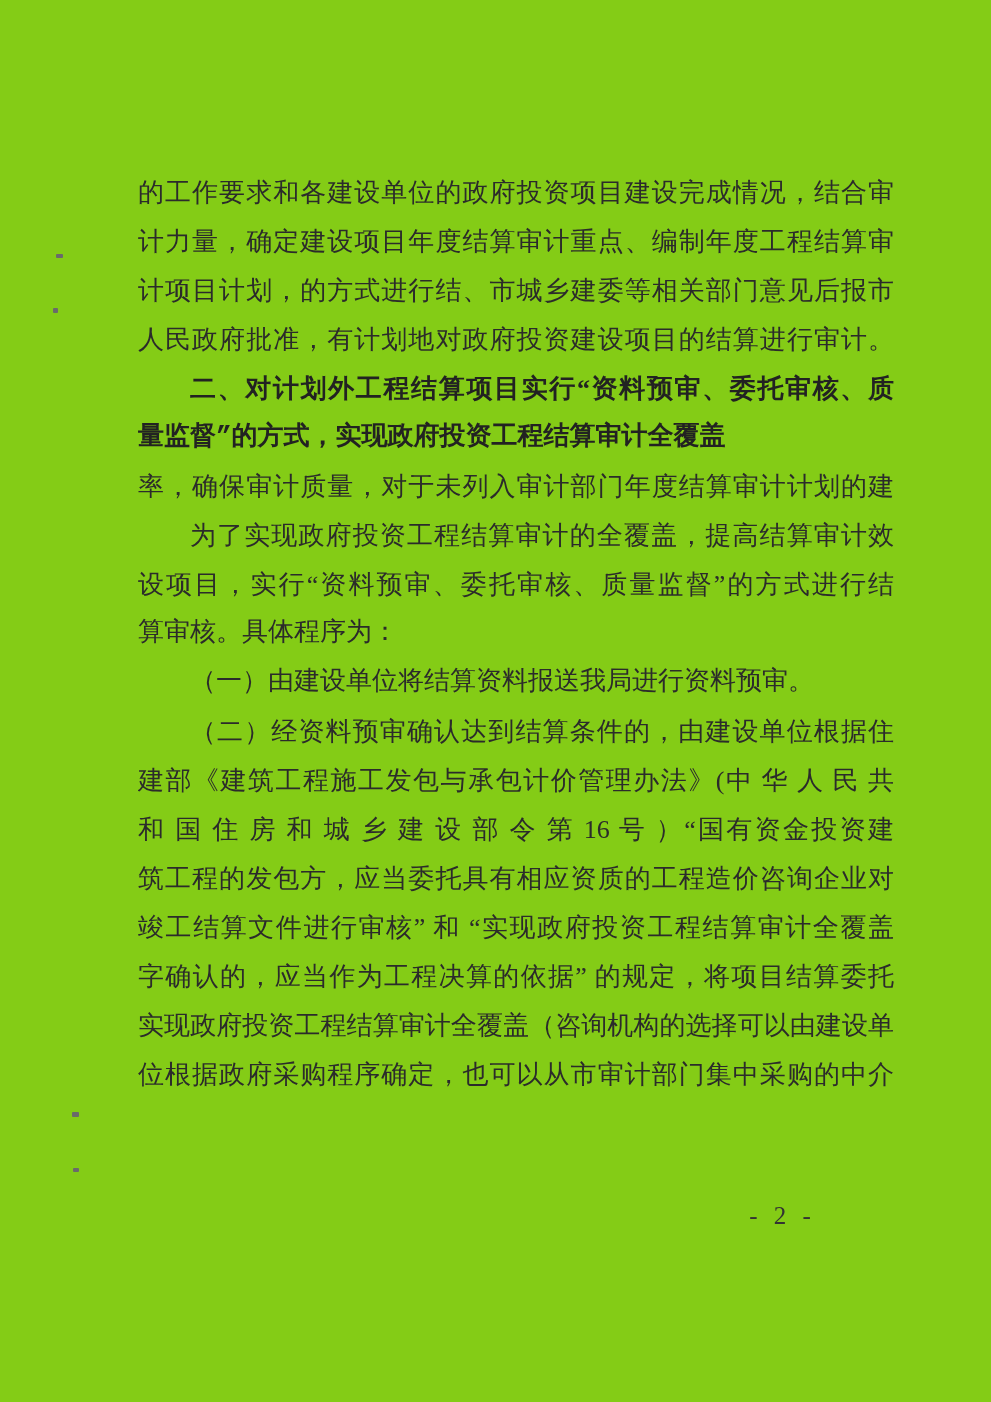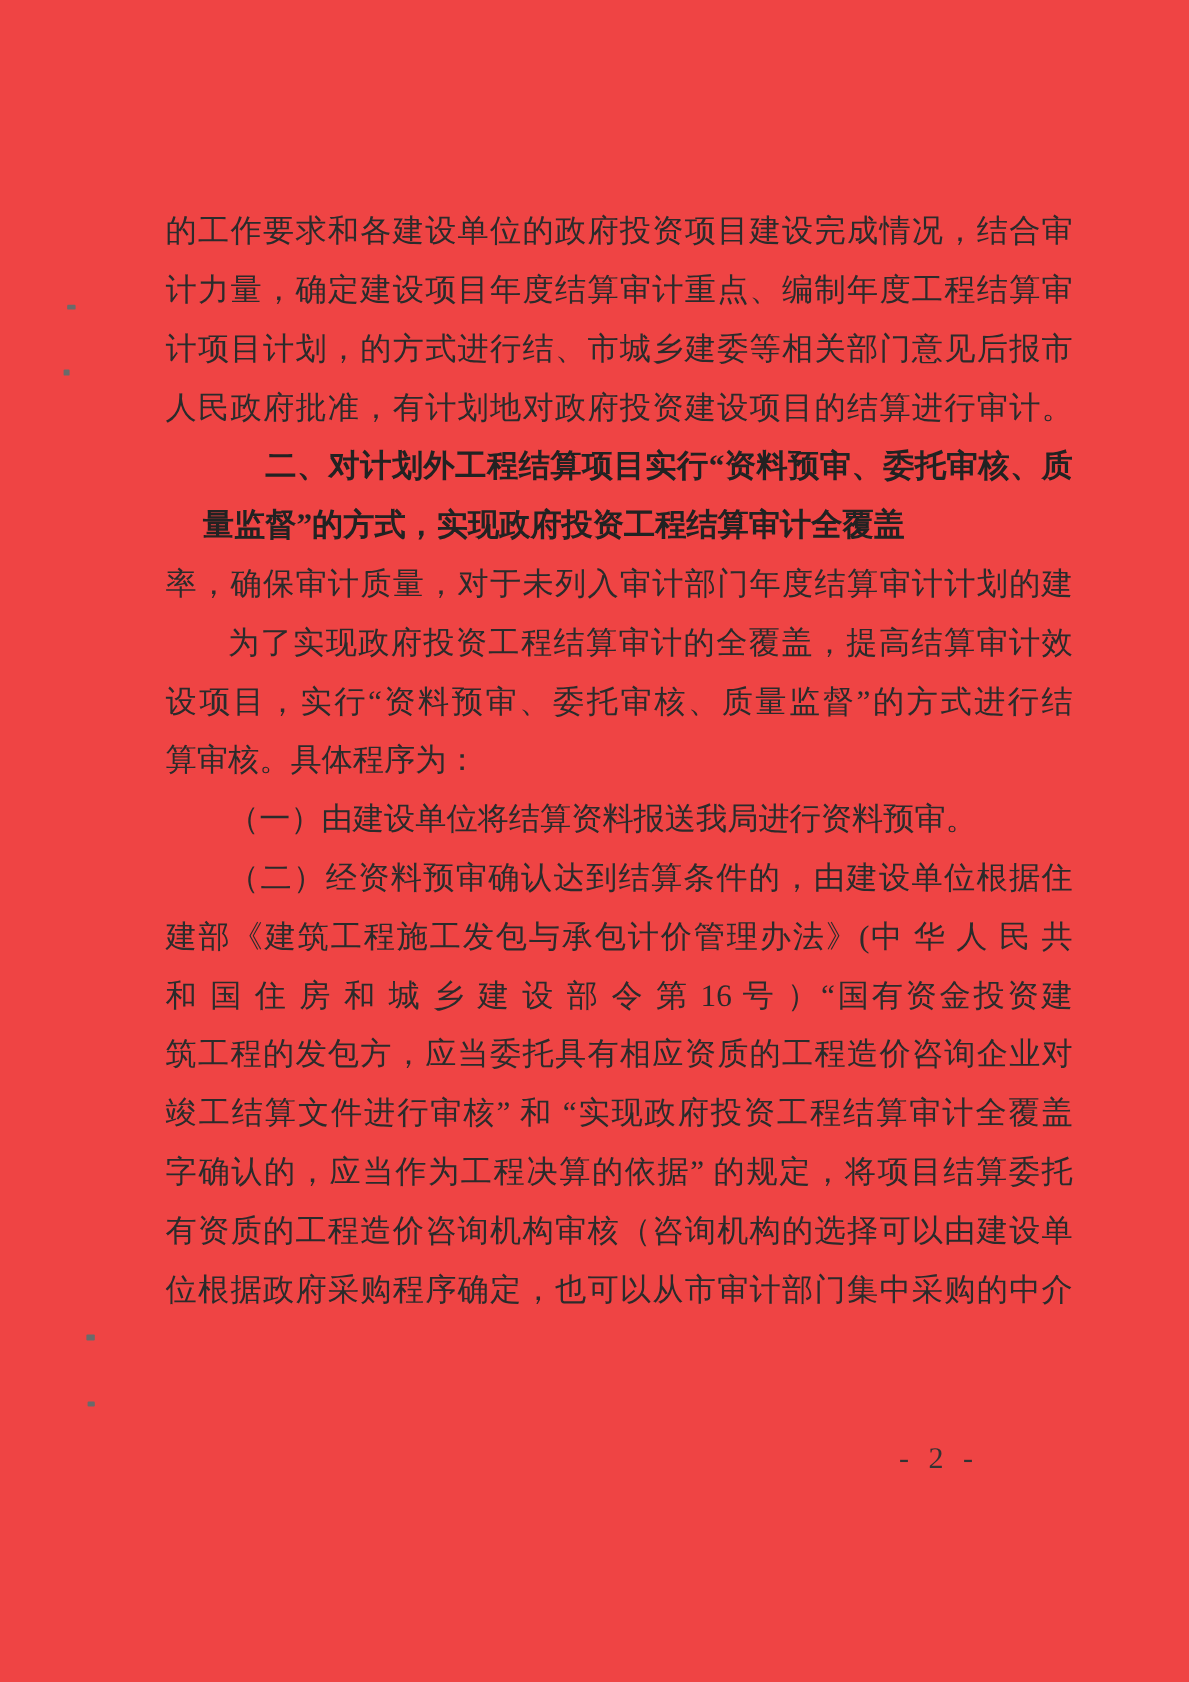--- a/index.html
+++ b/index.html
@@ -4,21 +4,21 @@
 <style>
   html, body {
     margin: 0;
     padding: 0;
     background: #ffffff;
   }
   .page {
     position: relative;
     width: 991px;
     height: 1402px;
-    background: #ef4444;
+    background: #84cc16;
     overflow: hidden;
     font-family: "Liberation Serif", serif;
     color: #2b2b2b;
   }
   .doc-body {
     position: absolute;
     left: 138px;
     top: 168px;
     width: 756px;
   }
@@ -27,28 +27,28 @@
     line-height: 49px;
     font-size: 26px;
     letter-spacing: 0;
     text-align: justify;
     text-align-last: justify;
     overflow: hidden;
     white-space: normal;
   }
   .line.short {
     text-align-last: left;
+    font-family: Liberation Mono, monospace;
   }
   .line.indent {
     text-indent: 52px;
   }
   .line.bold {
     font-weight: 700;
     color: #222222;
-    margin-left: 31px;
   }
   .page-number {
     position: absolute;
     left: 700px;
     top: 1196px;
     width: 160px;
     height: 40px;
     line-height: 40px;
     font-size: 25px;
     text-align: center;
@@ -86,19 +86,19 @@
       <div class="line indent">为了实现政府投资工程结算审计的全覆盖，提高结算审计效</div>
       <div class="line">设项目，实行“资料预审、委托审核、质量监督”的方式进行结</div>
       <div class="line short">算审核。具体程序为：</div>
       <div class="line indent short">（一）由建设单位将结算资料报送我局进行资料预审。</div>
       <div class="line indent">（二）经资料预审确认达到结算条件的，由建设单位根据住</div>
       <div class="line">建部《建筑工程施工发包与承包计价管理办法》(中 华 人 民 共</div>
       <div class="line">和 国 住 房 和 城 乡 建 设 部 令 第 16 号 ）“国有资金投资建</div>
       <div class="line">筑工程的发包方，应当委托具有相应资质的工程造价咨询企业对</div>
       <div class="line">竣工结算文件进行审核” 和 “实现政府投资工程结算审计全覆盖</div>
       <div class="line">字确认的，应当作为工程决算的依据” 的规定，将项目结算委托</div>
-      <div class="line">有资质的工程造价咨询机构审核（咨询机构的选择可以由建设单</div>
+      <div class="line">实现政府投资工程结算审计全覆盖（咨询机构的选择可以由建设单</div>
       <div class="line">位根据政府采购程序确定，也可以从市审计部门集中采购的中介</div>
     </div>
 
   <div class="page-number">- 2 -</div>
 
 </div>
 
 </body></html>

